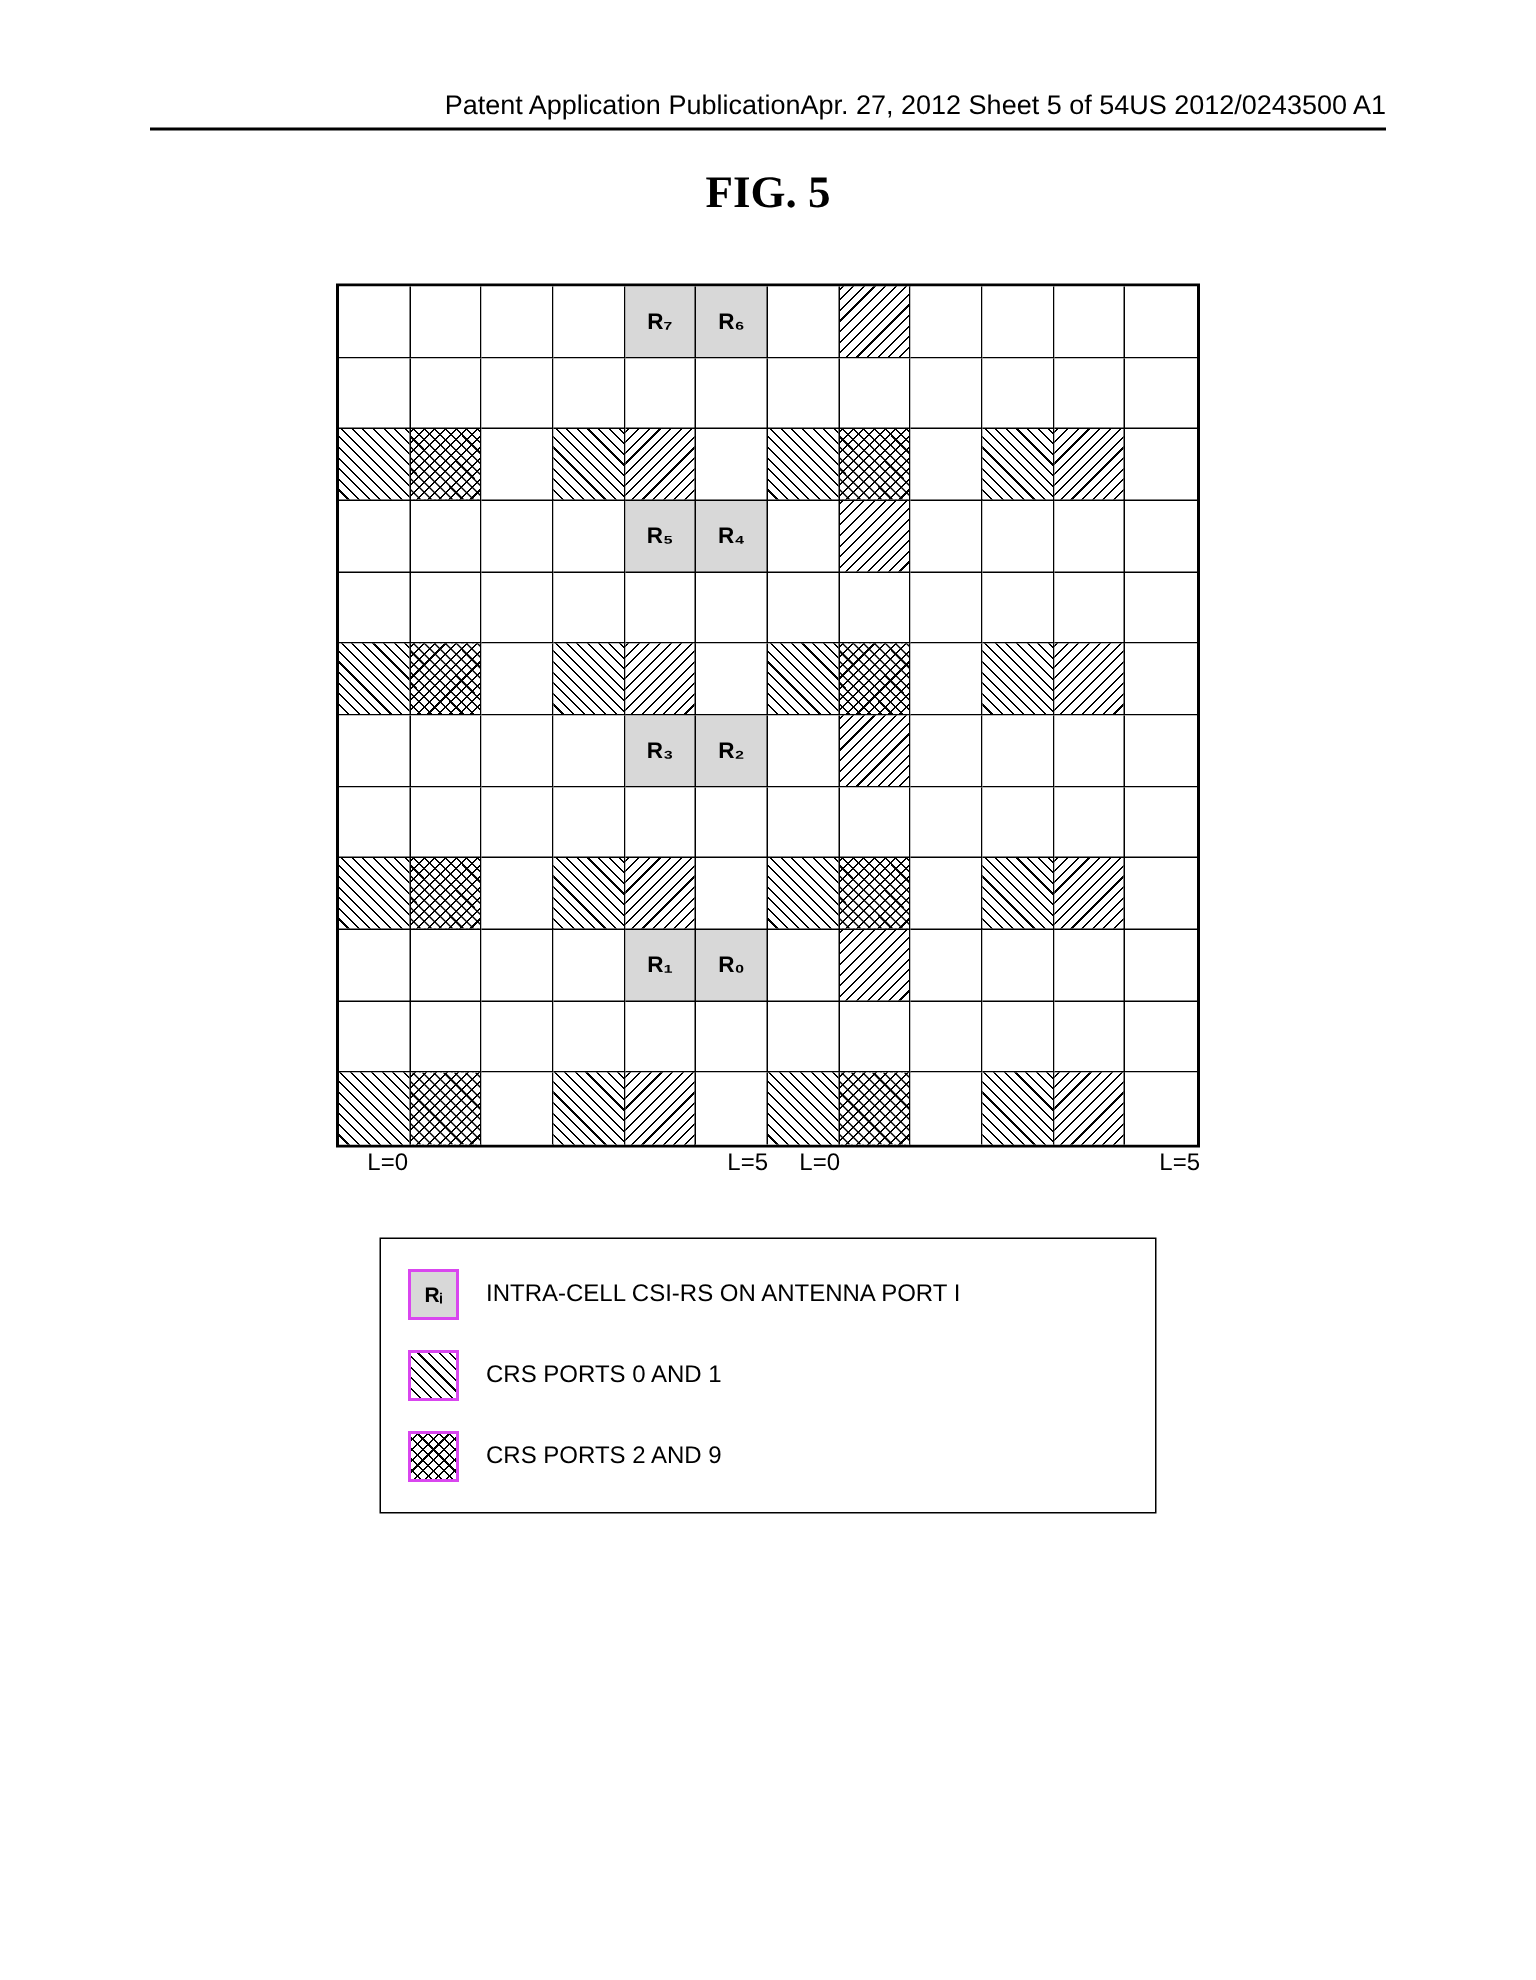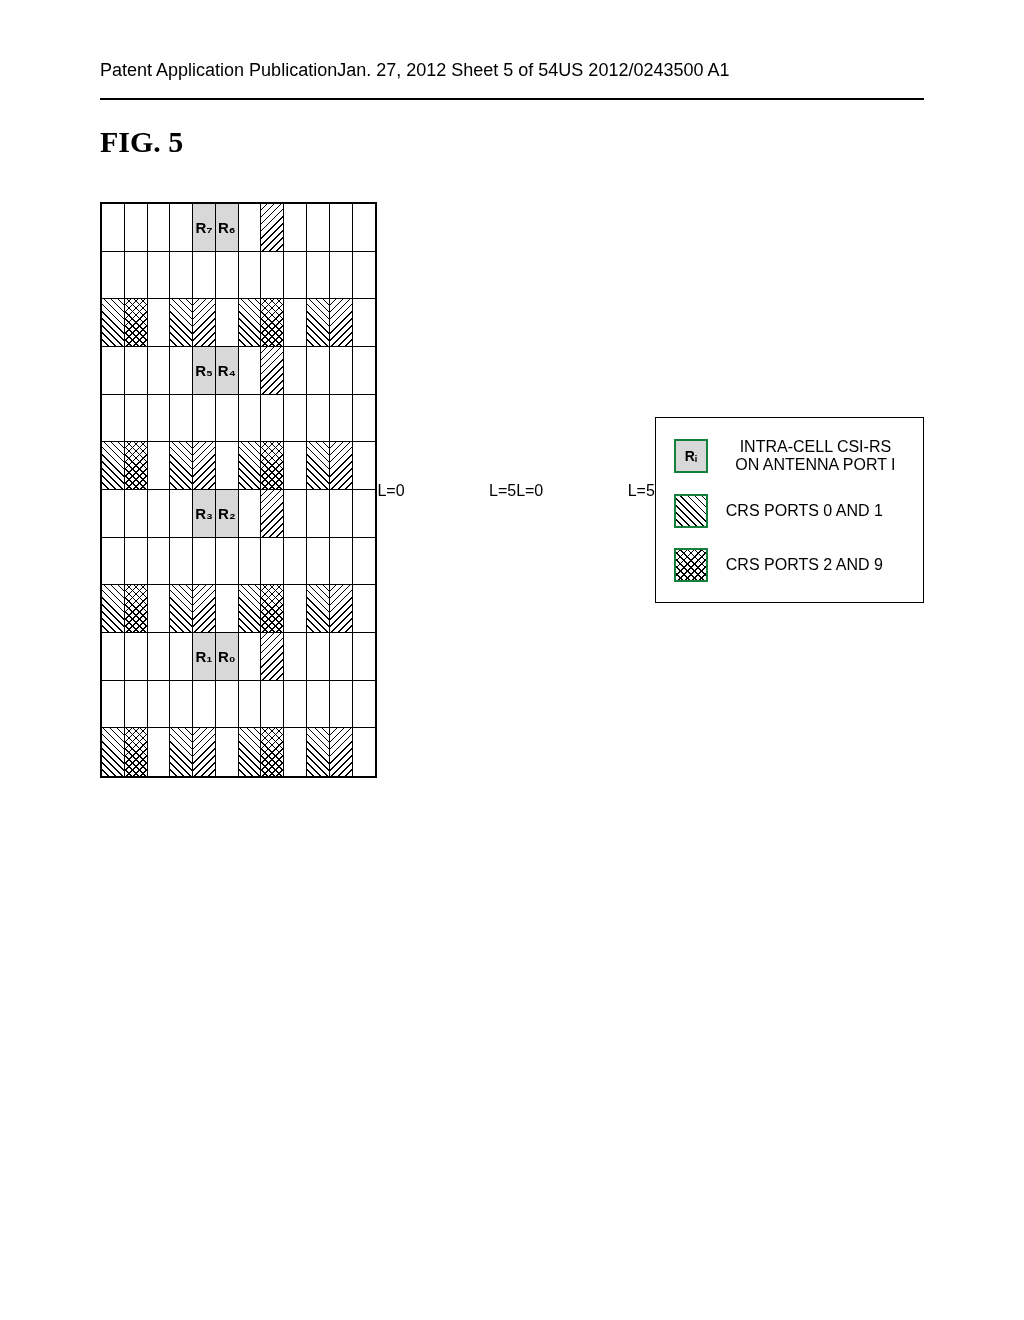--- a/index.html
+++ b/index.html
@@ -10,34 +10,35 @@
   }
   .page {
     width: 1024px;
     height: 1320px;
     position: relative;
     padding: 60px 100px;
     box-sizing: border-box;
   }
   .header {
     display: flex;
-    justify-content: flex-start;
+    justify-content: flex-end;
     font-size: 18px;
     border-bottom: 2px solid #000;
-    padding-bottom: 17px;
+    padding-bottom: 4px;
   }
   .fig-title {
+    text-align: center;
     font-size: 30px;
     font-weight: bold;
     margin: 25px 0 10px 0;
     font-family: 'Times New Roman', serif;
   }
   .grid-wrap {
     display: flex;
-    flex-direction: row;
+    flex-direction: column;
     align-items: center;
     margin-top: 43px;
   }
   .grid {
     position: relative;
     width: 576px;
     height: 576px;
   }
   .grid-inner {
     position: absolute;
@@ -91,39 +92,39 @@
   }
   .legend-row {
     display: flex;
     align-items: center;
     margin-bottom: 20px;
   }
   .legend-row:last-child { margin-bottom: 0; }
   .swatch {
     width: 34px;
     height: 34px;
-    border: 2px solid #15803d;
+    border: 2px solid #d946ef;
     margin-right: 18px;
     box-sizing: border-box;
     display: flex;
     align-items: center;
     justify-content: center;
     font-size: 14px;
     flex-shrink: 0;
   }
   .legend-label { font-size: 16px; text-align: center; }
 </style>
 </head>
 <body>
 
 <div class="page">
 
   <div class="header">
     <span>Patent Application Publication</span>
-    <span>Jan. 27, 2012  Sheet 5 of 54</span>
+    <span>Apr. 27, 2012  Sheet 5 of 54</span>
     <span>US 2012/0243500 A1</span>
   </div>
 
   <div class="fig-title">FIG. 5</div>
 
   <div class="grid-wrap">
     <div class="grid">
       <div class="grid-inner" id="grid-inner">
           <div class="cell"></div>
           <div class="cell"></div>

